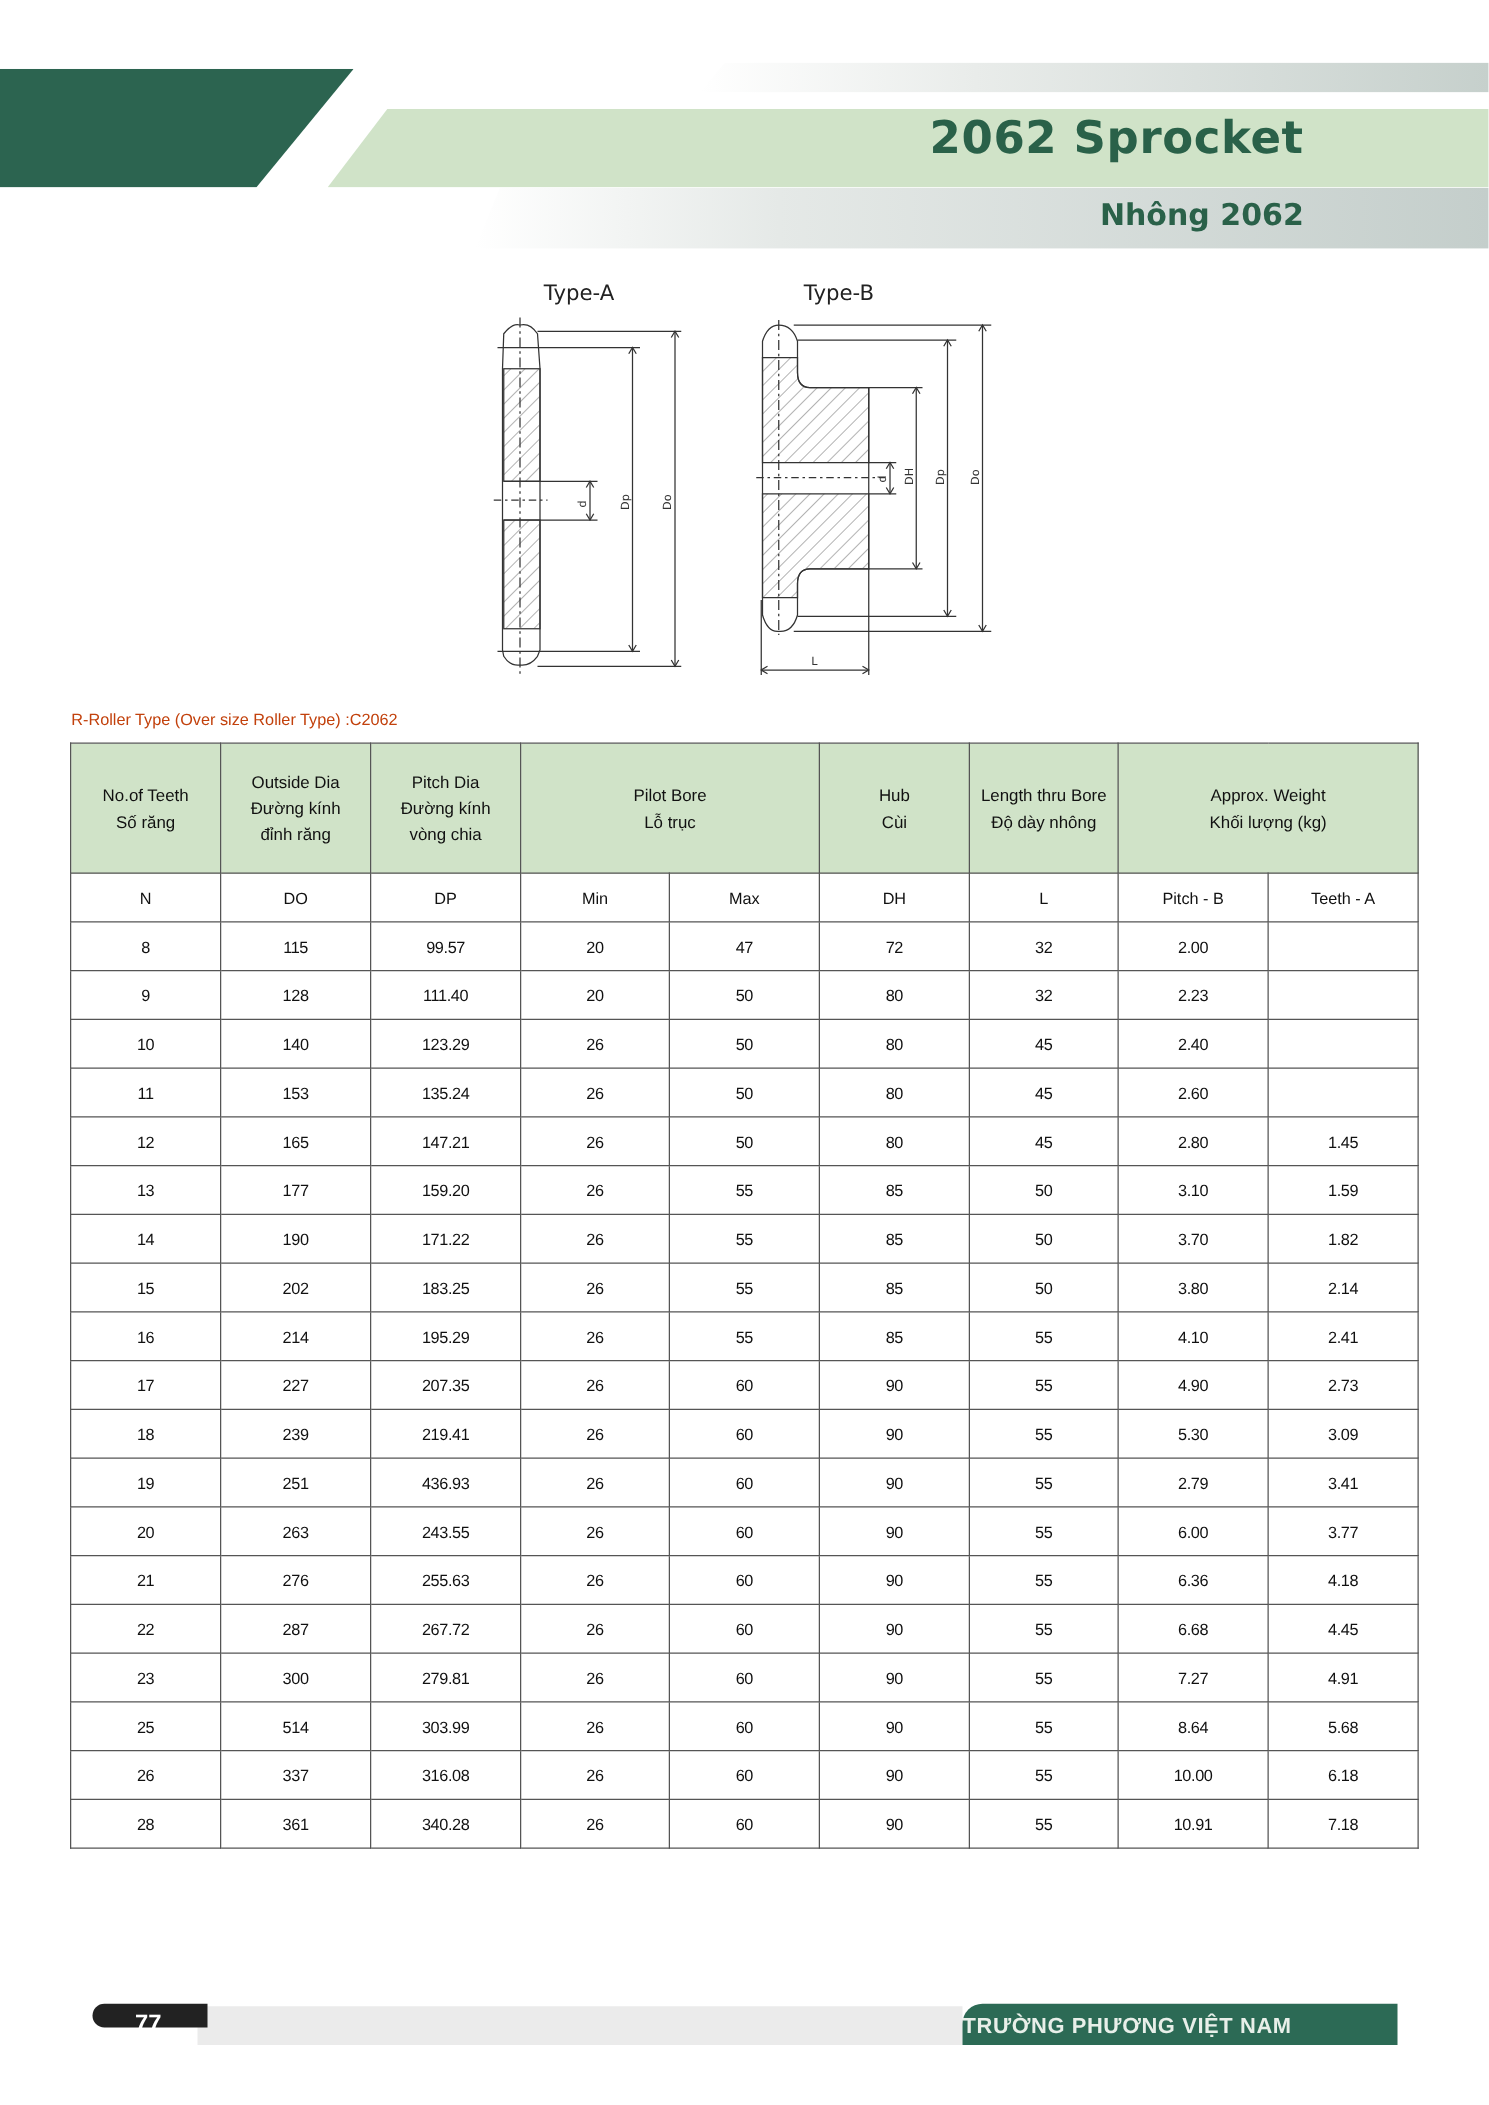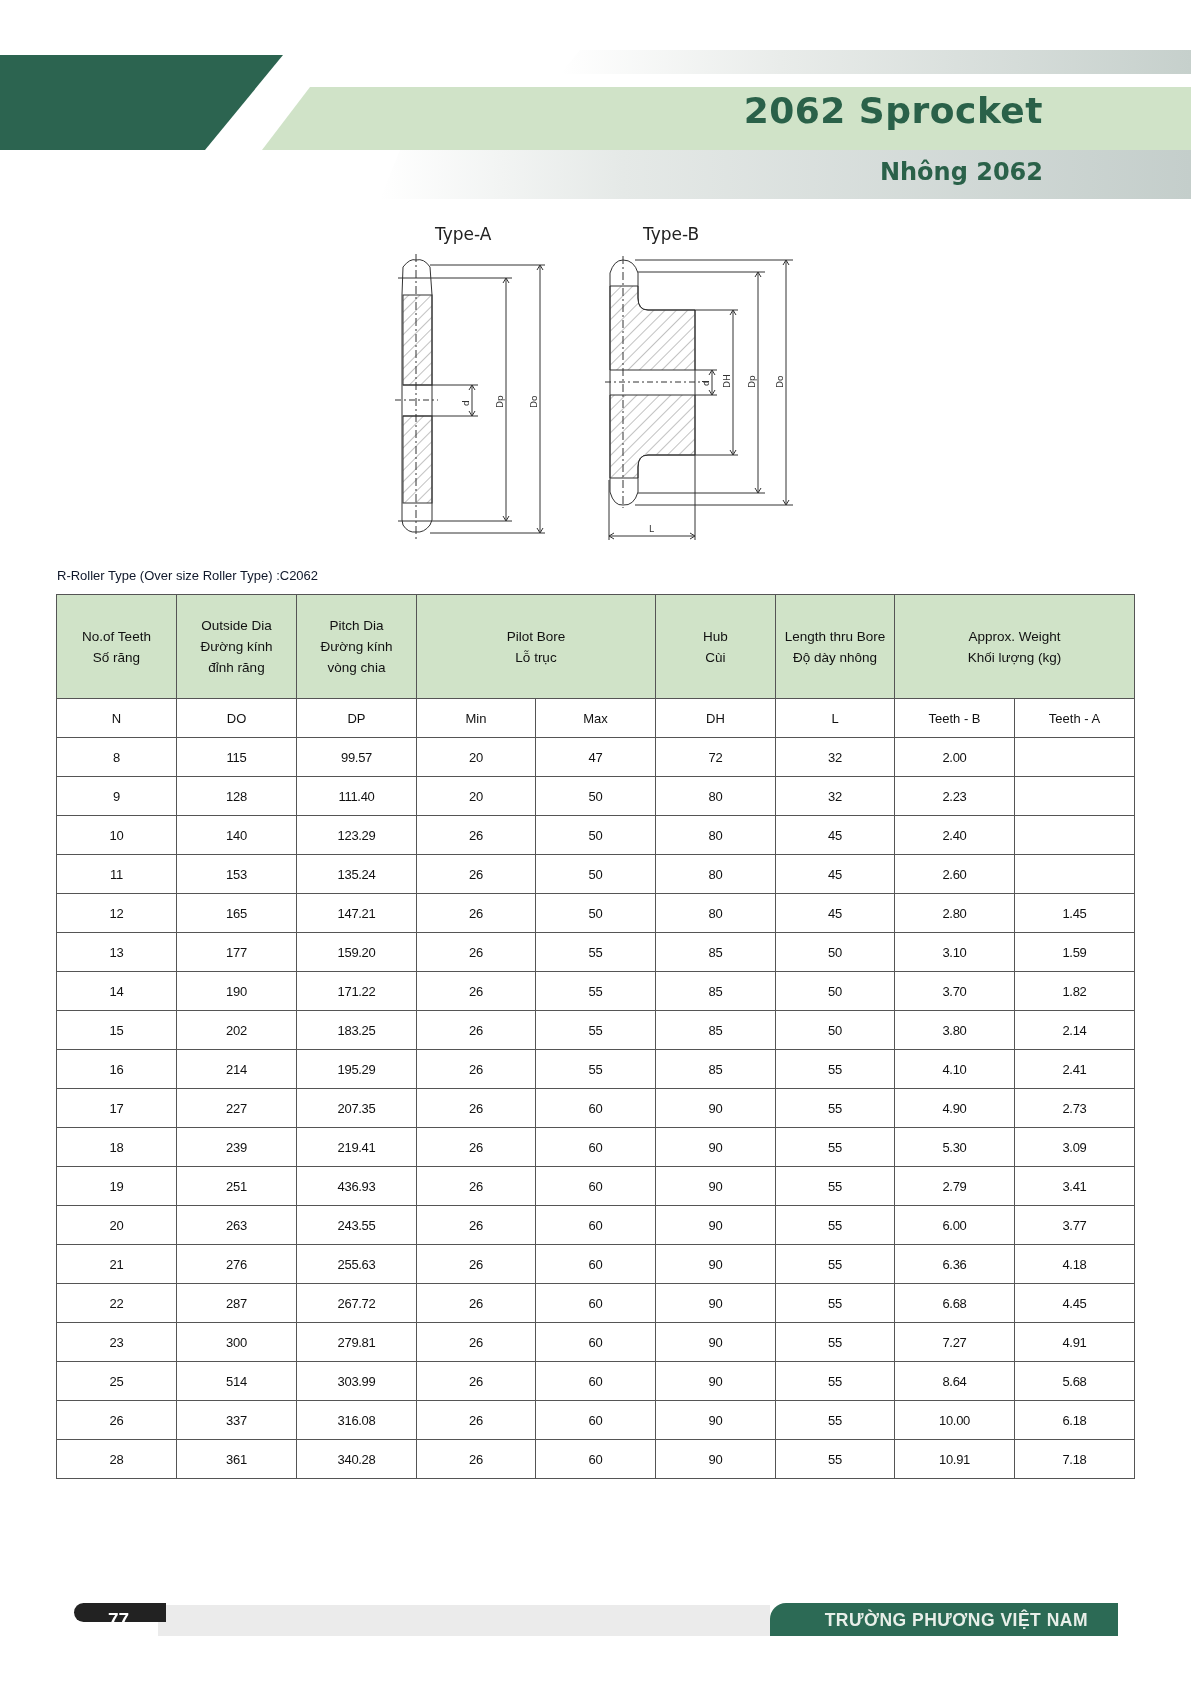--- a/index.html
+++ b/index.html
@@ -24,38 +24,38 @@
     font-family:"DejaVu Sans", sans-serif; letter-spacing:0.5px; }
   #subtitle { right:148px; top:158px; font-size:24px; font-weight:bold; color:#2a6149;
     font-family:"DejaVu Sans", sans-serif; }
 
   
   #diagram { left:380px; top:210px; }
   .dlabel { font-family:"DejaVu Sans", sans-serif; font-size:17px; fill:#222; }
   .dim { font-family:"DejaVu Sans", sans-serif; font-size:9px; fill:#333; }
 
   
-  #caption { left:57px; top:568px; font-size:13px; color:#0f172a; }
+  #caption { left:57px; top:568px; font-size:13px; color:#c2410c; }
   #unit { left:988px; top:604px; font-size:10px; color:#111; }
 
   #spec-table { position:absolute; left:56px; top:594px; border-collapse:collapse;
     table-layout:fixed; width:1078px; }
   #spec-table td, #spec-table th { border:1.3px solid #555; text-align:center; vertical-align:middle;
     font-size:13px; padding:0; color:#111; }
   #spec-table th { font-weight:normal; }
   #spec-table .head th { background:#d0e3c8; height:103px; line-height:21px; font-size:13.5px; }
   #spec-table .sub th { background:#fff; height:38px; font-size:13px; }
   #spec-table tbody td { height:38px; font-size:13px; letter-spacing:-0.3px; }
 
   
   #footer-gray { left:158px; top:1605px; width:612px; height:31px; background:#ebebeb; }
   #page-tab { left:74px; top:1603px; width:92px; height:19px; background:#222; color:#fff;
     border-radius:14px 0 0 14px; font-weight:bold; font-size:19px; line-height:33px; text-indent:34px; }
   #brand-tab { left:770px; top:1603px; width:348px; height:33px; background:#2c6a55; color:#e8efe9;
-    border-radius:16px 0 0 0; font-weight:bold; font-size:17.5px; line-height:34px; text-align:right;
+    border-radius:16px 0 0 0; font-weight:bold; font-size:17.5px; line-height:34px; 
     padding-right:30px; box-sizing:border-box; letter-spacing:0.5px; }
 </style>
 </head>
 <body>
 
 <div class="abs" id="band-top-gray"></div>
 <div class="abs" id="band-dark"></div>
 <div class="abs" id="band-light"></div>
 <div class="abs" id="band-bottom-gray"></div>
 <div class="abs" id="title">2062 Sprocket</div>
@@ -147,21 +147,21 @@
       <th colspan="2"><span>Approx. Weight</span><br><span>Khối lượng (kg)</span></th>
     </tr>
     <tr class="sub">
       <th>N</th>
       <th>DO</th>
       <th>DP</th>
       <th>Min</th>
       <th>Max</th>
       <th>DH</th>
       <th>L</th>
-      <th>Teeth - B</th>
+      <th>Pitch - B</th>
       <th>Teeth - A</th>
     </tr>
   </thead>
   <tbody id="table-body">
       <tr>
         <td>8</td>
         <td>115</td>
         <td>99.57</td>
         <td>20</td>
         <td>47</td>

